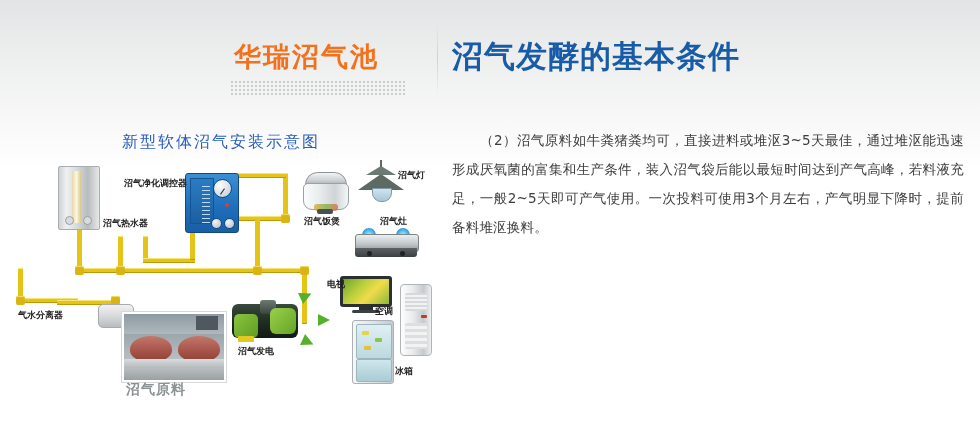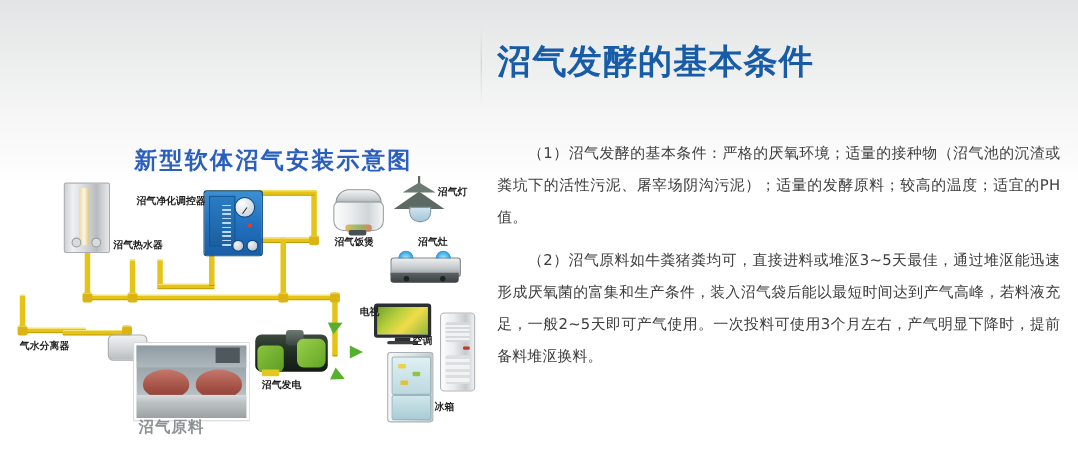--- a/index.html
+++ b/index.html
@@ -30,21 +30,21 @@
     font-size:31px;font-weight:bold;color:#185ca8;letter-spacing:1px;
     line-height:40px;white-space:nowrap;}
   .sub-title{margin-top:5px;font-family:"DejaVu Sans","Liberation Sans",sans-serif;
     font-size:15px;font-weight:bold;color:#f4701a;letter-spacing:1.5px;
     line-height:22px;white-space:nowrap;}
 
   
   .diagram{position:absolute;left:0;top:118px;width:450px;height:310px;}
   .diagram-title{position:absolute;left:122px;top:14px;
     font-family:"DejaVu Serif","Liberation Serif",serif;
-    font-size:21px;font-weight:bold;color:#2a5fbf;letter-spacing:2px;
+    font-size:16px;font-weight:normal;color:#2a5fbf;letter-spacing:2px;
     white-space:nowrap;}
 
   .lbl{position:absolute;font-size:9px;color:#222;white-space:nowrap;
     font-family:"DejaVu Sans","Liberation Sans",sans-serif;line-height:11px;}
   .lbl.b{font-weight:bold;}
   .lbl.gray{color:#8c9294;font-size:14px;font-weight:bold;
     font-family:"DejaVu Serif","Liberation Serif",serif;letter-spacing:1px;}
 
   
   .pipe{position:absolute;background:#e6c317;
@@ -182,20 +182,24 @@
     font-size:13.5px;color:#3d3d3d;line-height:29px;text-indent:28px;
     margin:0 0 10px 0;text-align:justify;letter-spacing:.2px;}
 </style>
 </head>
 <body>
 
 <div class="page">
 
   <div class="header">
 
+    <div class="logo-block">
+      <div class="logo-text">华瑞沼气池</div>
+      <div class="logo-dots"></div>
+    </div>
 
     <div class="divider"></div>
 
     <div class="title-block">
       <div class="main-title">沼气发酵的基本条件</div>
     </div>
   </div>
 
   <div class="diagram">
 
@@ -319,17 +323,16 @@
       <div class="bldg"></div>
       <div class="bag b1"></div>
       <div class="bag b2"></div>
       <div class="wall"></div>
       <div class="grnd"></div>
     </div>
     <div class="lbl gray" style="left:126px;top:266px;">沼气原料</div>
   </div>
 
   <div class="content">
-    <p class="para">（1）沼气发酵的基本条件：严格的厌氧环境；适量的接种物（沼气池的沉渣或粪坑下的活性污泥、屠宰场阴沟污泥）；适量的发酵原料；较高的温度；适宜的PH值。</p>
     <p class="para">（2）沼气原料如牛粪猪粪均可，直接进料或堆沤3~5天最佳，通过堆沤能迅速形成厌氧菌的富集和生产条件，装入沼气袋后能以最短时间达到产气高峰，若料液充足，一般2~5天即可产气使用。一次投料可使用3个月左右，产气明显下降时，提前备料堆沤换料。</p>
   </div>
 
 </div>
 
 </body></html>

